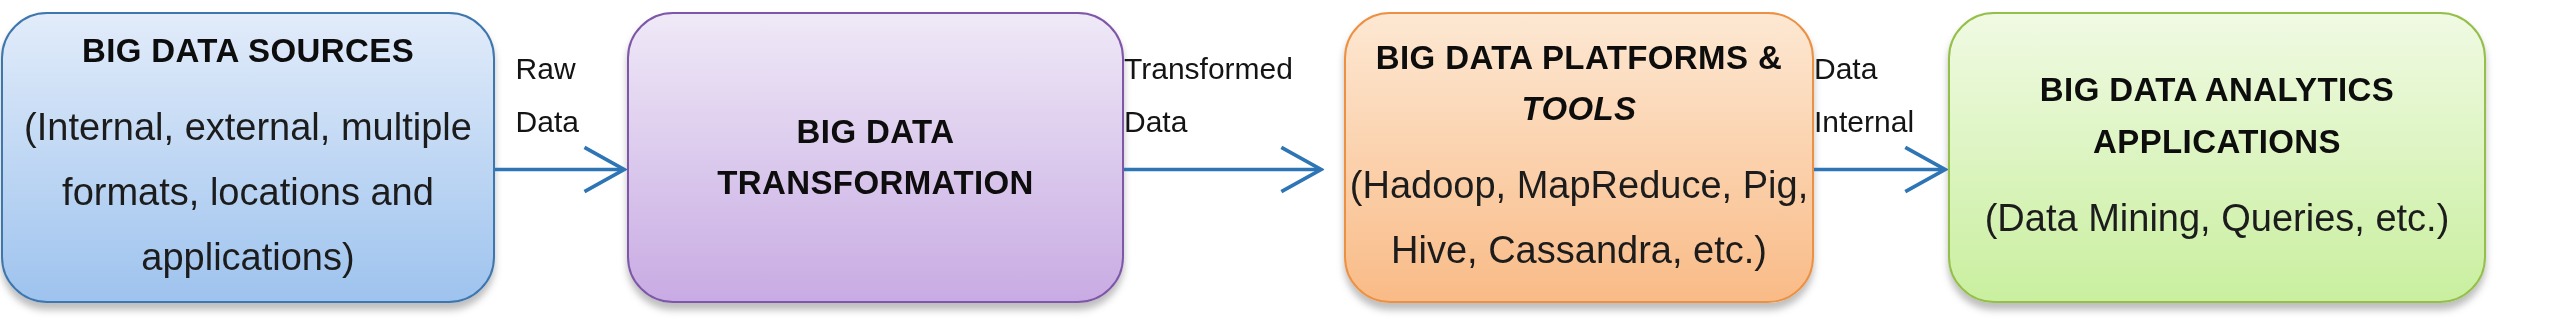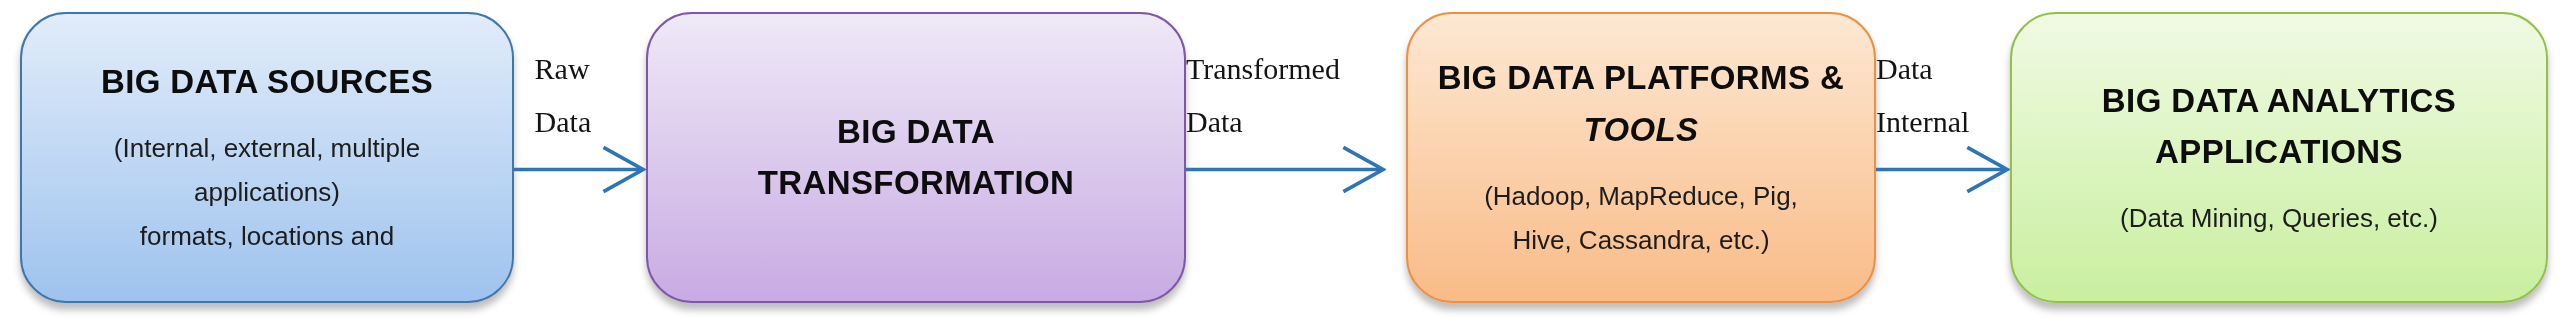--- a/index.html
+++ b/index.html
@@ -22,43 +22,42 @@
     background: linear-gradient(to bottom, var(--top, #eee) 0%, var(--bottom, #ccc) 100%);
     box-shadow: 0 6.6px 7.4px rgba(110,110,110,0.45);
     display: flex;
     flex-direction: column;
     justify-content: center;
     align-items: center;
     text-align: center;
     box-sizing: border-box;
     flex: 0 0 auto;
   }
-  .box-1 { margin-left: 20px; width: 494px; }
-  .box-2 { width: 540px; }
+  .box-1 { margin-left: 1px; width: 494px; }
+  .box-2 { width: 497px; }
   .box-3 { width: 470px; margin-left: 20px; }
   .box-4 { width: 538px; align-items: center; }
   .box-title {
     font-weight: bold;
     font-size: 33px;
     line-height: 1.55;
     color: #0d0d0d;
     letter-spacing: 0.4px;
   }
   .italic { font-style: italic; }
   .box-body {
-    font-size: 26px;
+    font-size: 38px;
     line-height: 1.7;
     color: #1c1c1c;
     margin-top: 19px;
   }
   .gap {
     position: relative;
     flex: 0 0 auto;
     height: 298px;
-    font-family: Liberation Serif, serif;
   }
   .gap-1 { width: 132px; }
   .gap-2 { width: 200px; }
   .gap-3 { width: 134px; }
   .arrow-label {
     position: absolute;
     top: 43px;
     left: 0;
     width: 100%;
     font-size: 30px;
@@ -86,22 +85,22 @@
 <body>
 
 <div id="canvas">
 
   <div class="box box-1" style="--top: #e2ecfa; --bottom: #9ec3ee; --border: #3e76ae;">
     <div class="box-title">
       <div>BIG DATA SOURCES</div>
     </div>
     <div class="box-body">
       <div>(Internal, external, multiple</div>
+      <div>formats, locations and</div>
       <div>applications)</div>
-      <div>formats, locations and</div>
     </div>
   </div>
 
   <div class="gap gap-1">
     <div class="arrow-label">
       <div>Raw</div>
       <div>Data</div>
     </div>
     <svg class="arrow-svg" viewBox="0 0 180 72" preserveAspectRatio="none">
       <line class="arrow-stroke" x1="0" y1="36" x2="172" y2="36"></line>

